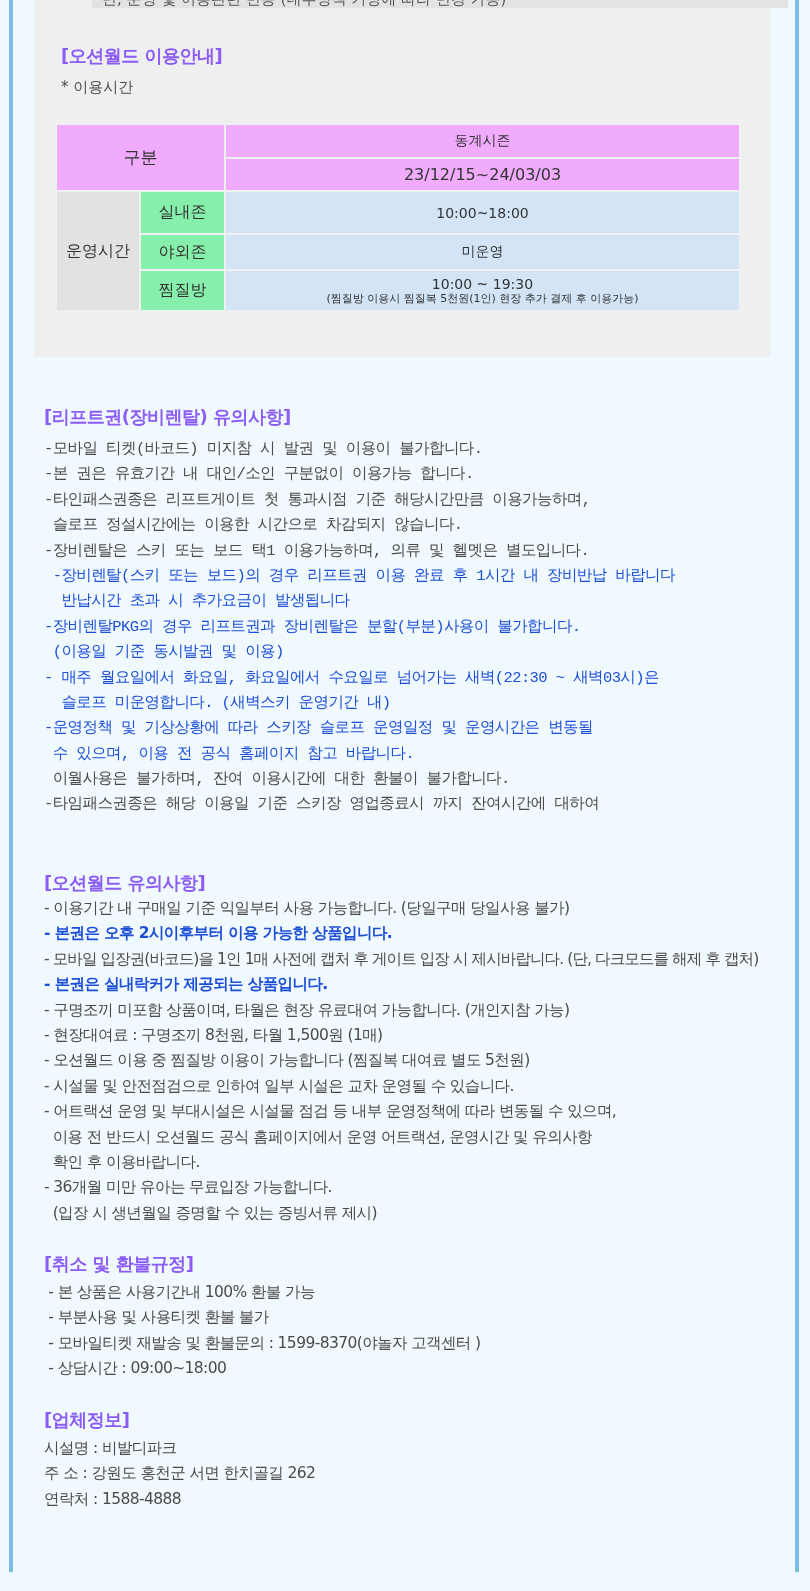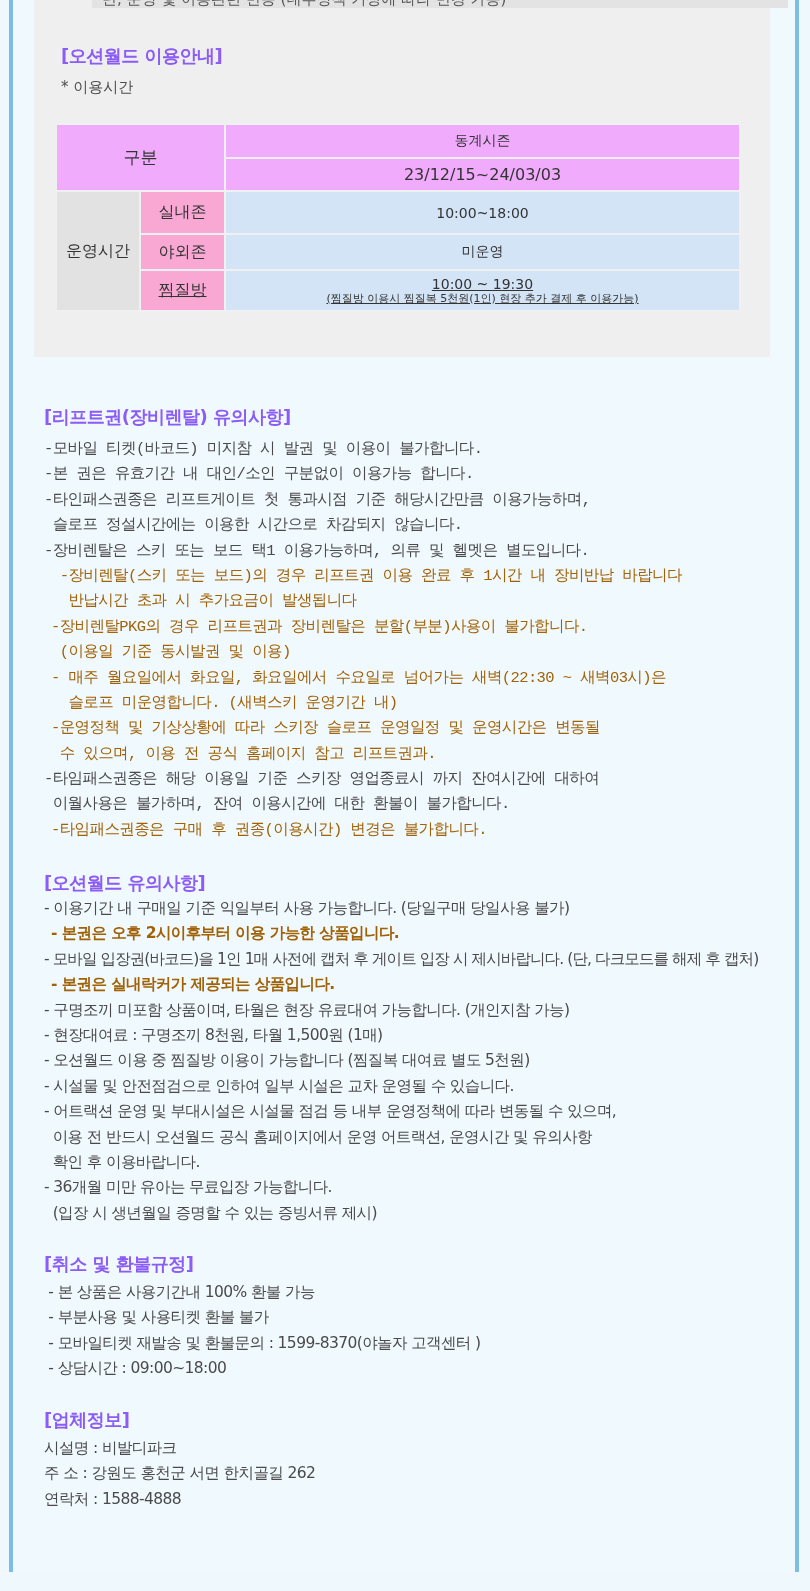--- a/index.html
+++ b/index.html
@@ -29,26 +29,26 @@
   }
   .sub { position:absolute; font-size:15px; color:#4b4b4b; }
   table.ops {
     position:absolute; left:55px; top:123px; width:686px;
     border-collapse:collapse; font-size:14px; color:#333; text-align:center;
   }
   table.ops td { border:2px solid #eef0f2; padding:0; }
   .hd { background:#f0abfc; }
   .hd-big { font-size:17px; }
   .lb { background:#e2e2e2; font-size:16px; }
-  .zone { background:#f9a8d4; font-size:16px; }
+  .zone { background:#86efac; font-size:16px; }
   .val { background:#d3e4f6; }
   .note-small { font-size:11px; display:block; line-height:13px; }
   .lines { position:absolute; left:44px; width:760px; }
   .line { font-size:15.5px; line-height:25.4px; height:25.4px; white-space:nowrap; letter-spacing:-0.6px; }
-  .red { color:#a16207;margin-left:7px; }
+  .red { color:#1d4ed8; }
   .bold { font-weight:bold; }
 </style>
 </head>
 <body>
 
 <div class="frame"></div>
 
 <div class="graybox">
   <div class="clipped-bar">단, 운영 및 이용관련 변동 (내부정책 기상에 따라 변경 가능)</div>
 </div>
@@ -67,21 +67,21 @@
   </tr>
   <tr style="height:43px;">
     <td class="lb" rowspan="3" style="width:82px;">운영시간</td>
     <td class="zone" style="width:83px;">실내존</td>
     <td class="val">10:00~18:00</td>
   </tr>
   <tr style="height:36px;">
     <td class="zone">야외존</td>
     <td class="val">미운영</td>
   </tr>
-  <tr style="height:41px;text-decoration:underline;">
+  <tr style="height:41px;">
     <td class="zone">찜질방</td>
     <td class="val">
       <span style="display:block; line-height:15px;">10:00 ~ 19:30</span>
       <span class="note-small">(찜질방 이용시 찜질복 5천원(1인) 현장 추가 결제 후 이용가능)</span>
     </td>
   </tr>
 </tbody>
   </table>
 
 <div class="section-title" style="left:44px; top:405px;">[리프트권(장비렌탈) 유의사항]</div>
@@ -91,24 +91,23 @@
   <div class="line">-타인패스권종은 리프트게이트 첫 통과시점 기준 해당시간만큼 이용가능하며,</div>
   <div class="line" style="white-space:pre;"> 슬로프 정설시간에는 이용한 시간으로 차감되지 않습니다.</div>
   <div class="line">-장비렌탈은 스키 또는 보드 택1 이용가능하며, 의류 및 헬멧은 별도입니다.</div>
   <div class="line red" style="white-space:pre;"> -장비렌탈(스키 또는 보드)의 경우 리프트권 이용 완료 후 1시간 내 장비반납 바랍니다</div>
   <div class="line red" style="white-space:pre;">  반납시간 초과 시 추가요금이 발생됩니다</div>
   <div class="line red">-장비렌탈PKG의 경우 리프트권과 장비렌탈은 분할(부분)사용이 불가합니다.</div>
   <div class="line red" style="white-space:pre;"> (이용일 기준 동시발권 및 이용)</div>
   <div class="line red">- 매주 월요일에서 화요일, 화요일에서 수요일로 넘어가는 새벽(22:30 ~ 새벽03시)은</div>
   <div class="line red" style="white-space:pre;">  슬로프 미운영합니다. (새벽스키 운영기간 내)</div>
   <div class="line red">-운영정책 및 기상상황에 따라 스키장 슬로프 운영일정 및 운영시간은 변동될</div>
-  <div class="line red" style="white-space:pre;"> 수 있으며, 이용 전 공식 홈페이지 참고 리프트권과.</div>
+  <div class="line red" style="white-space:pre;"> 수 있으며, 이용 전 공식 홈페이지 참고 바랍니다.</div>
+  <div class="line" style="white-space:pre;"> 이월사용은 불가하며, 잔여 이용시간에 대한 환불이 불가합니다.</div>
   <div class="line">-타임패스권종은 해당 이용일 기준 스키장 영업종료시 까지 잔여시간에 대하여</div>
-  <div class="line" style="white-space:pre;"> 이월사용은 불가하며, 잔여 이용시간에 대한 환불이 불가합니다.</div>
-  <div class="line red">-타임패스권종은 구매 후 권종(이용시간) 변경은 불가합니다.</div>
 </div>
 
 <div class="section-title" style="left:44px; top:871px;">[오션월드 유의사항]</div>
 <div class="lines" style="top:896px;">
   <div class="line">- 이용기간 내 구매일 기준 익일부터 사용 가능합니다. (당일구매 당일사용 불가)</div>
   <div class="line red bold">- 본권은 오후 2시이후부터 이용 가능한 상품입니다.</div>
   <div class="line" style="letter-spacing:-0.9px;">- 모바일 입장권(바코드)을 1인 1매 사전에 캡처 후 게이트 입장 시 제시바랍니다. (단, 다크모드를 해제 후 캡처)</div>
   <div class="line red bold">- 본권은 실내락커가 제공되는 상품입니다.</div>
   <div class="line">- 구명조끼 미포함 상품이며, 타월은 현장 유료대여 가능합니다. (개인지참 가능)</div>
   <div class="line">- 현장대여료 : 구명조끼 8천원, 타월 1,500원 (1매)</div>

